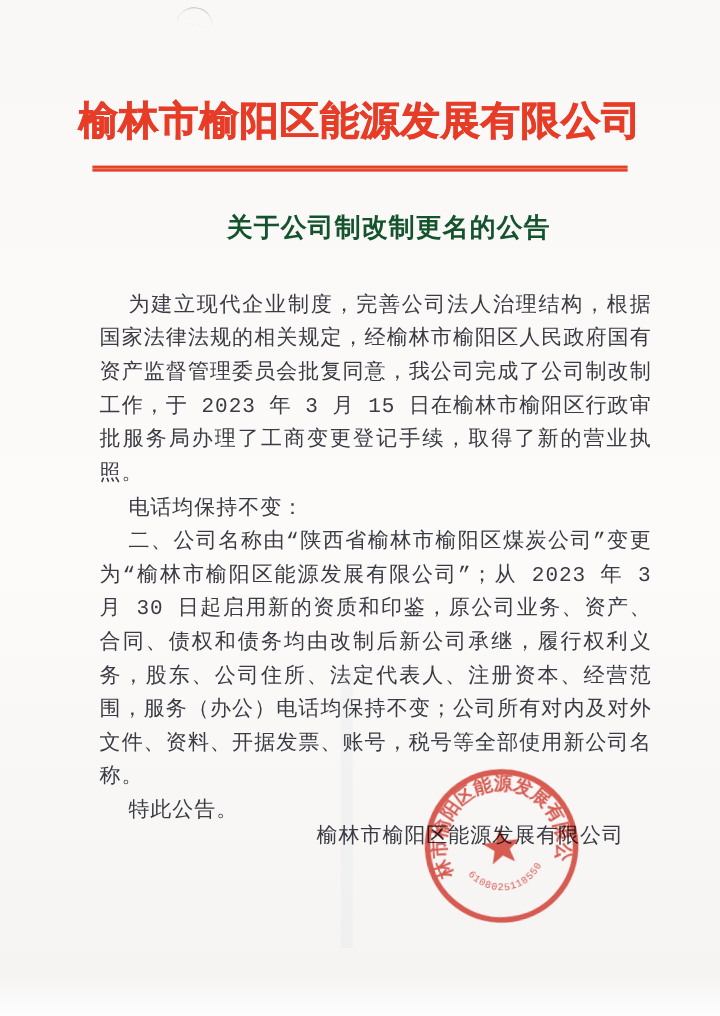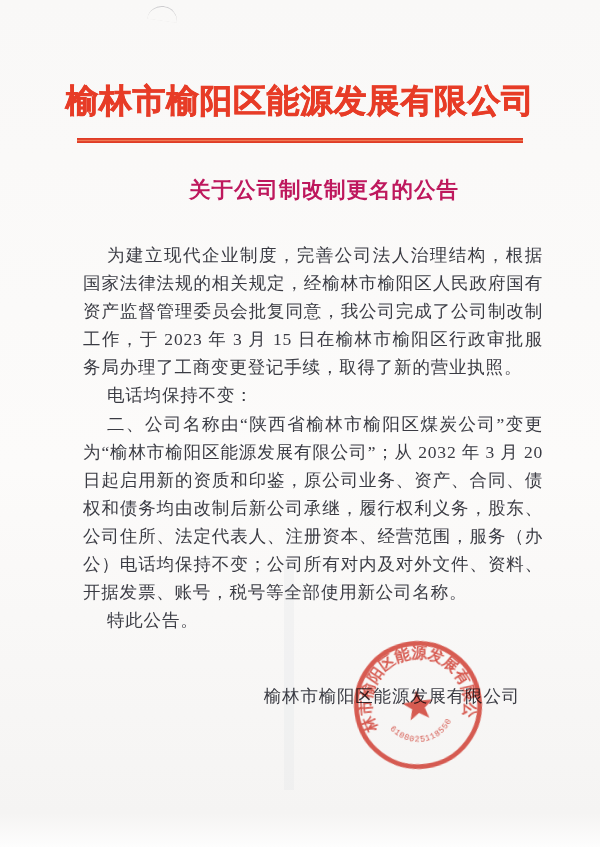--- a/index.html
+++ b/index.html
@@ -40,27 +40,28 @@
     margin: 14px auto 0 auto;
     background: linear-gradient(180deg, #de3b26 0%, #e14029 28%, #f07a55 50%, #e14029 72%, #de3b26 100%);
   }
   .doc-title {
     margin: 32px 0 0 0;
     text-align: center;
     font-family: "Liberation Sans", "DejaVu Sans", sans-serif;
     font-weight: bold;
     font-size: 21.5px; line-height: 30px;
     letter-spacing: 1px;
-    color: #be185d;
+    color: #14532d;
     padding-left: 48px;
   }
 
   .body-text {
     margin: 36px 0 0 83px;
     width: 460px;
+    font-family: Liberation Mono, monospace;
   }
   .body-text p {
     margin: 0;
     font-size: 17.5px;
     line-height: 28.1px;
     letter-spacing: 0.8px;
     text-align: justify;
     text-indent: 24px;
     color: #3a3b43;
   }
@@ -107,21 +108,21 @@
 
   <h1 class="letterhead">榆林市榆阳区能源发展有限公司</h1>
 
   <div class="red-rule"></div>
 
   <h2 class="doc-title">关于公司制改制更名的公告</h2>
 
   <div class="body-text">
     <p>为建立现代企业制度，完善公司法人治理结构，根据国家法律法规的相关规定，经榆林市榆阳区人民政府国有资产监督管理委员会批复同意，我公司完成了公司制改制工作，于 2023 年 3 月 15 日在榆林市榆阳区行政审批服务局办理了工商变更登记手续，取得了新的营业执照。</p>
     <p>电话均保持不变：</p>
-    <p>二、公司名称由“陕西省榆林市榆阳区煤炭公司”变更为“榆林市榆阳区能源发展有限公司”；从 2032 年 3 月 20 日起启用新的资质和印鉴，原公司业务、资产、合同、债权和债务均由改制后新公司承继，履行权利义务，股东、公司住所、法定代表人、注册资本、经营范围，服务（办公）电话均保持不变；公司所有对内及对外文件、资料、开据发票、账号，税号等全部使用新公司名称。</p>
+    <p>二、公司名称由“陕西省榆林市榆阳区煤炭公司”变更为“榆林市榆阳区能源发展有限公司”；从 2023 年 3 月 30 日起启用新的资质和印鉴，原公司业务、资产、合同、债权和债务均由改制后新公司承继，履行权利义务，股东、公司住所、法定代表人、注册资本、经营范围，服务（办公）电话均保持不变；公司所有对内及对外文件、资料、开据发票、账号，税号等全部使用新公司名称。</p>
     <p>特此公告。</p>
   </div>
 
   <div class="sig-company">榆林市榆阳区能源发展有限公司</div>
 
 
   <div class="seal">
     <svg viewBox="0 0 200 200" xmlns="http://www.w3.org/2000/svg">
       <defs>
         <path id="sealTopArc" d="M 39.4,135 A 70,70 0 1 1 160.6,135" fill="none"></path>

